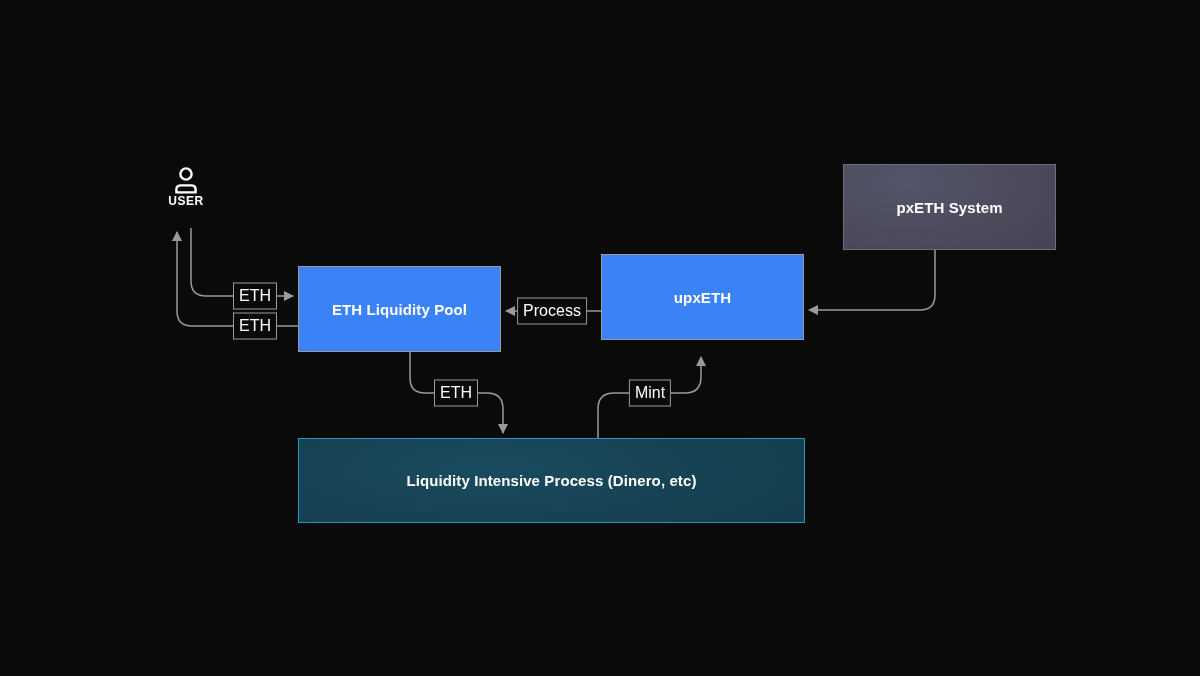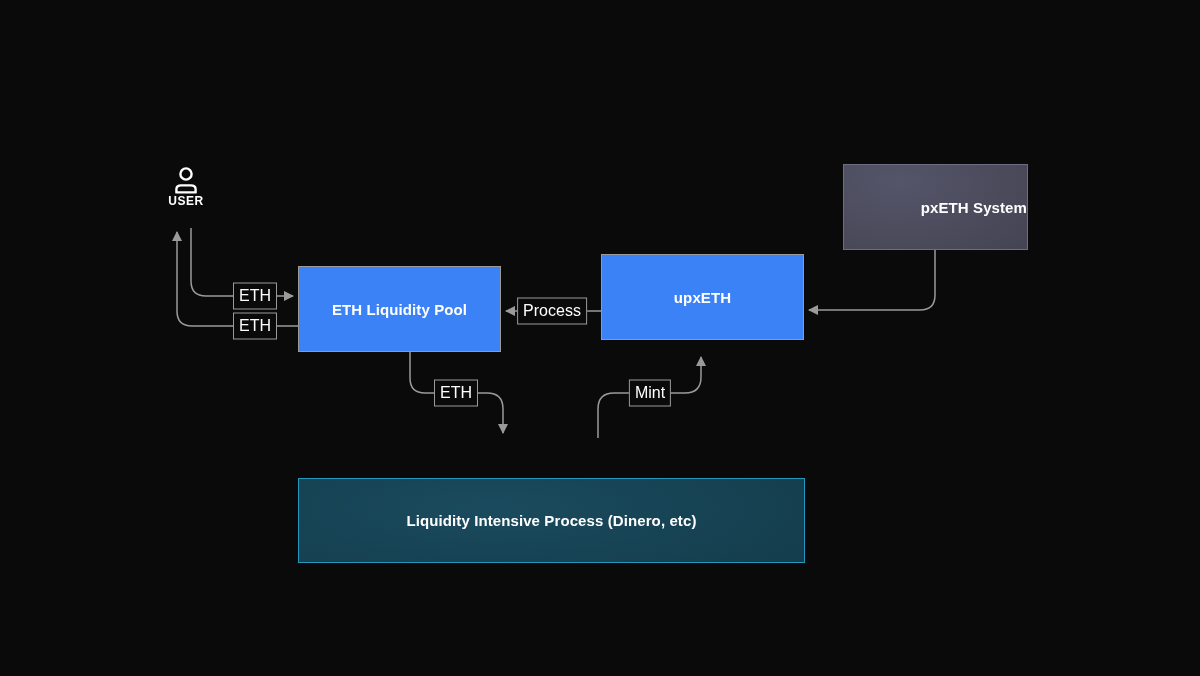--- a/index.html
+++ b/index.html
@@ -42,21 +42,20 @@
   }
   .node-pxeth {
     border: 1px solid #6d6d82;
     background:
       radial-gradient(120% 150% at 30% 20%, #55556a 0%, #4b4b5c 45%, #3f3f4e 100%);
   }
   .node-teal {
     border: 1px solid #2596be;
     background:
       radial-gradient(130% 200% at 38% 35%, #1a4b5e 0%, #154050 45%, #0f3241 100%);
-    margin-top: 40px;
   }
 
   
   #user-actor {
     position: absolute;
     left: 152px;
     top: 166px;
     width: 68px;
     display: flex;
     flex-direction: column;
@@ -120,21 +119,21 @@
   </div>
 
   <div class="node node-plain" style="left:298px; top:266px; width:203px; height:86px;">
     <span>ETH Liquidity Pool</span>
   </div>
 
   <div class="node node-plain" style="left:601px; top:254px; width:203px; height:86px;">
     <span>upxETH</span>
   </div>
 
-  <div class="node node-pxeth" style="left:843px; top:164px; width:185px; height:86px;justify-content:flex-end;">
+  <div class="node node-pxeth" style="left:843px; top:164px; width:213px; height:86px;">
     <span>pxETH System</span>
   </div>
 
   <div class="node node-teal" style="left:298px; top:438px; width:507px; height:85px;">
     <span>Liquidity Intensive Process (Dinero, etc)</span>
   </div>
 
   <div class="elabel" style="left:255px; top:296px;">
     <span>ETH</span>
   </div>

